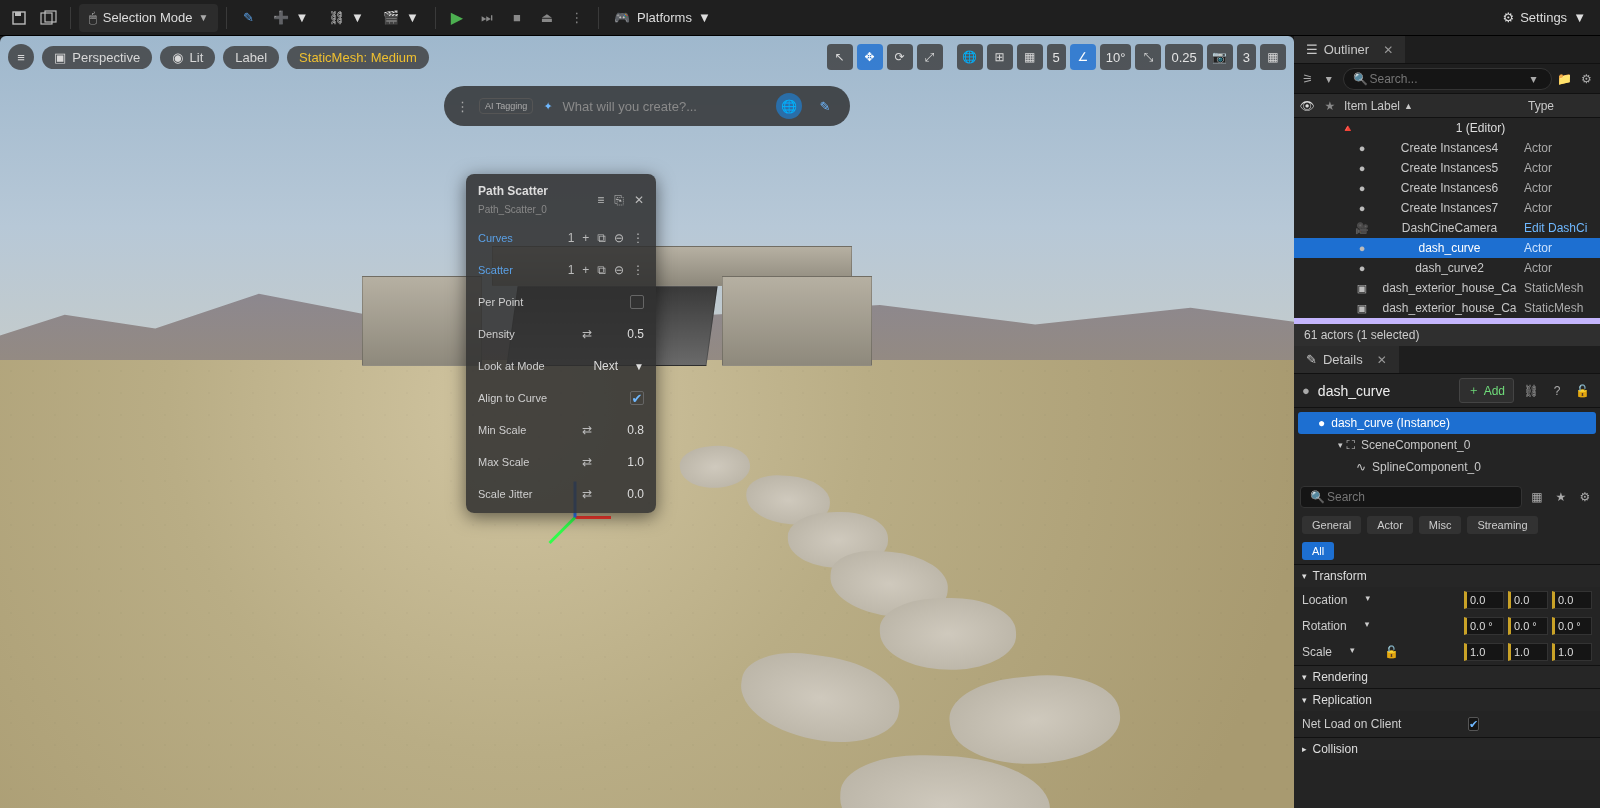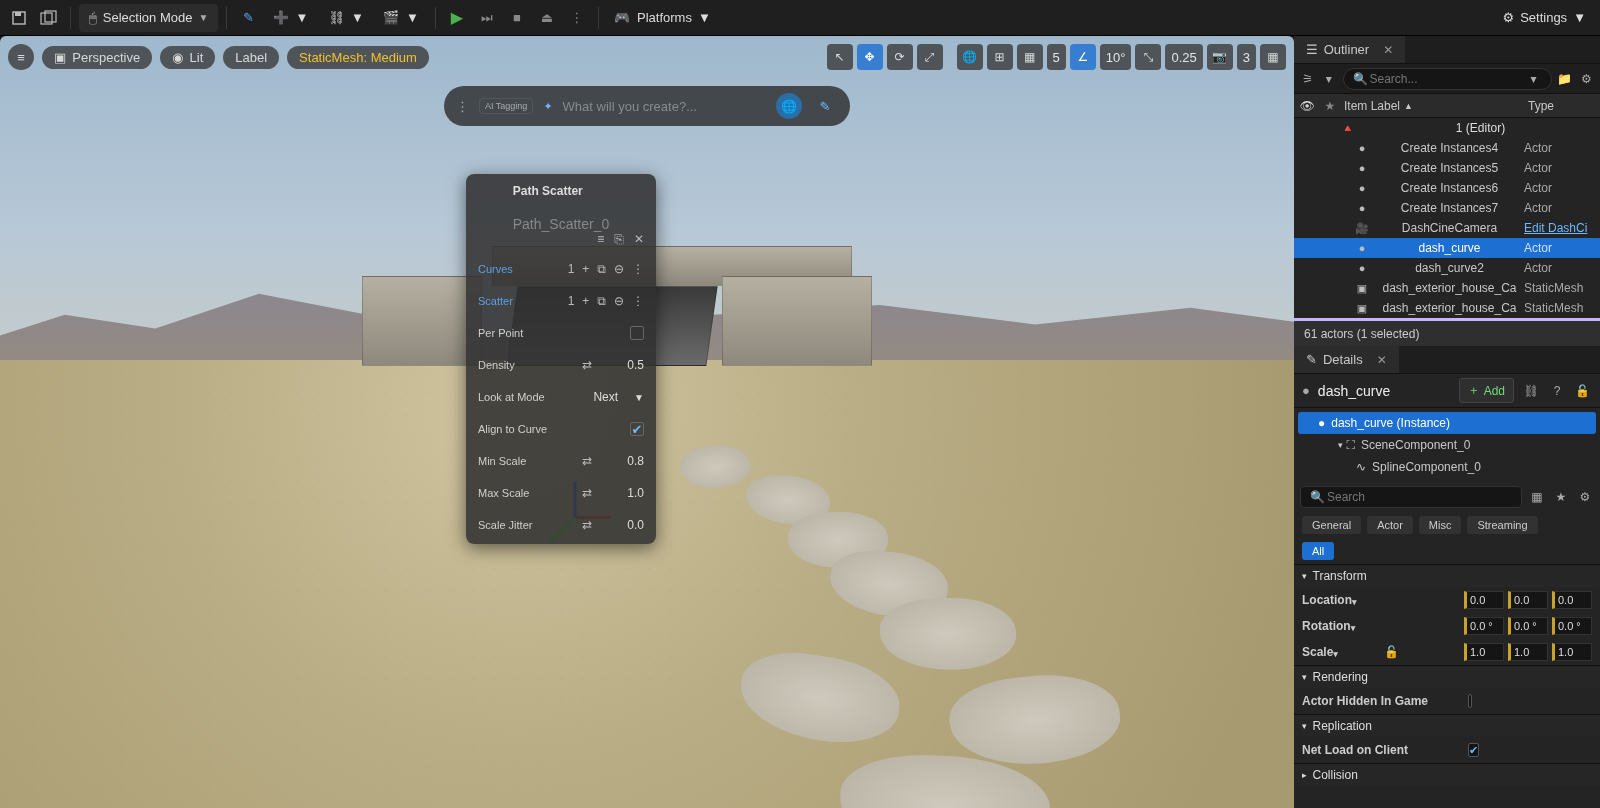--- a/index.html
+++ b/index.html
@@ -47,23 +47,23 @@
   .vtxt{ padding:0 6px; color:#e3e3e3; font-size:13px; background:#3b3b3bcc; height:26px; display:flex; align-items:center; border-radius:4px;}
 
   
   .ai-bar{ position:absolute; top:50px; left:50%; transform:translateX(-50%); width:406px; height:40px; background:#2b2b2bcc; border-radius:20px; display:flex; align-items:center; padding:0 12px; gap:10px; backdrop-filter:blur(2px); }
   .ai-bar .tag{ font-size:9px; color:#aaa; border:1px solid #555; padding:2px 5px; border-radius:4px; }
   .ai-bar .prompt{ flex:1; color:#8a8a8a; font-size:13px; }
   .ai-bar .cico{ width:26px; height:26px; border-radius:13px; display:flex; align-items:center; justify-content:center; }
 
   
   .ps-panel{ position:absolute; left:466px; top:138px; width:190px; background:#2f2f2fdd; border-radius:8px; padding:10px 12px; color:#cfcfcf; box-shadow:0 4px 18px #0008; }
-  .ps-head{ display:flex; align-items:center;flex-direction:column; }
+  .ps-head{ display:flex; align-items:center; }
   .ps-title{ font-size:12px; color:#ddd; font-weight:600; }
-  .ps-sub{ font-size:14px; color:#888; margin-top:18px; }
+  .ps-sub{ font-size:10px; color:#888; margin-top:6px; }
   .ps-head-ico{ margin-left:auto; display:flex; gap:10px; color:#bbb; font-size:12px; }
   .ps-row{ display:flex; align-items:center; margin-top:14px; min-height:18px; }
   .ps-label{ font-size:11px; flex:1; }
   .ps-label.link{ color:#5aa0e6; }
   .ps-ctrls{ display:flex; gap:8px; align-items:center; color:#bbb; font-size:12px; }
   .ps-val{ width:44px; text-align:right; font-size:12px; color:#ddd; }
   .ps-chk{ width:14px; height:14px; border:1px solid #666; border-radius:2px; display:flex; align-items:center; justify-content:center; }
   .ps-chk.on{ color:#6fb8ff; }
   .ps-sel{ display:flex; align-items:center; gap:16px; color:#ddd; font-size:12px; }
 
@@ -83,42 +83,42 @@
   .col-head .ch4{ width:76px; padding-left:4px;}
   .out-list{ overflow:hidden; }
   .o-row{ display:flex; align-items:center; height:20px; font-size:12px; padding-left:30px; }
   .o-row.editor{ padding-left:46px; color:#ddd;}
   .o-row.item{ padding-left:60px; }
   .o-row.sel{ background:#1d6fd1; color:#fff; }
   .o-row .ico{ width:16px; text-align:center; font-size:11px; margin-right:5px; color:#bbb;}
   .o-row .nm{ flex:1; white-space:nowrap; overflow:hidden; text-overflow:ellipsis;text-align:center;}
   .o-row .ty{ width:76px; color:#aaa; }
   .o-row.sel .ty{ color:#cde3ff; }
-  .o-row .ty.link{ color:#6fb8ff; text-decoration:underline; }
-  .status{ height:28px; background:#2f2f2f; font-size:12px; color:#ccc; display:flex; align-items:center; padding:0 10px; border-top:3px solid #c4b5fd;}
+  .o-row .ty.link{ color:#6fb8ff; }
+  .status{ height:28px; background:#2f2f2f; font-size:12px; color:#ccc; display:flex; align-items:center; padding:0 10px; border-top:6px solid #c4b5fd;}
 
   
   .det-head{ display:flex; align-items:center; height:34px; padding:0 8px; gap:8px; border-bottom:1px solid #111;}
   .det-head .nm{ flex:1; font-size:14px; color:#eee; }
   .add-btn{ background:#2f2f2f; border:1px solid #444; border-radius:3px; padding:3px 8px; color:#6fdc7a; font-size:12px; display:flex; gap:4px; align-items:center;}
   .det-tree{ padding:4px 4px; }
   .det-tree .row{ display:flex; align-items:center; height:22px; font-size:12px; }
   .det-tree .row.sel{ background:#1d6fd1; color:#fff; border-radius:3px;}
   .det-tree .row .pad1{ width:20px;}
   .det-tree .row .pad2{ width:40px;}
   .det-tree .row .pad3{ width:58px;}
   .det-filter{ padding:4px 6px; display:flex; gap:6px; align-items:center;}
   .det-filter .search{ border-radius:4px;}
   .cat-row{ display:flex; flex-wrap:wrap; gap:6px; padding:4px 8px; }
   .cat{ background:#323232; border-radius:3px; padding:3px 10px; font-size:11px; color:#ccc;}
   .cat.active{ background:#1d6fd1; color:#fff;text-align:center;}
   .sect{ border-top:1px solid #111; }
   .sect-h{ display:flex; align-items:center; gap:6px; height:22px; padding:0 8px; font-size:12px; color:#ddd; background:#262626;}
   .prop{ display:flex; align-items:center; height:26px; padding:0 8px; gap:6px; font-size:12px;}
-  .prop .lbl{ flex:0 0 72px; color:#ccc; display:flex; gap:0; align-items:flex-end;font-weight:bold;}
+  .prop .lbl{ flex:0 0 72px; color:#ccc; display:flex; gap:18px; align-items:flex-start;}
   .prop .fields{ display:flex; gap:4px; margin-left:auto;}
   .numf{ width:40px; background:#151515; border:1px solid #333; border-left:3px solid #c9a227; color:#ddd; font-size:11px; padding:2px 3px; }
   .locki{ color:#aaa; font-size:12px; margin-left:4px;}
   .chk{ width:14px; height:14px; background:#151515; border:1px solid #555; border-radius:2px; display:flex; align-items:center; justify-content:center; color:#6fb8ff; font-size:11px; margin-left:auto; margin-right:120px;}
 </style>
 </head>
 <body>
 
 <div class="topbar">
   <div class="tb-ico">
@@ -501,24 +501,20 @@
           <input class="numf" value="1.0" style="">
           <input class="numf" value="1.0" style="">
         </div>
     </div>
   </div>
   <div class="sect">
     <div class="sect-h">
         <span style="font-size:9px">▾</span>
         <span>Rendering</span>
       </div>
-    <div class="prop">
-        <span class="lbl" style="flex:0 0 160px">Actor Hidden In Game</span>
-        <span class="chk"></span>
-      </div>
   </div>
   <div class="sect">
     <div class="sect-h">
         <span style="font-size:9px">▾</span>
         <span>Replication</span>
       </div>
     <div class="prop">
         <span class="lbl" style="flex:0 0 160px">Net Load on Client</span>
         <span class="chk">✔</span>
       </div>

